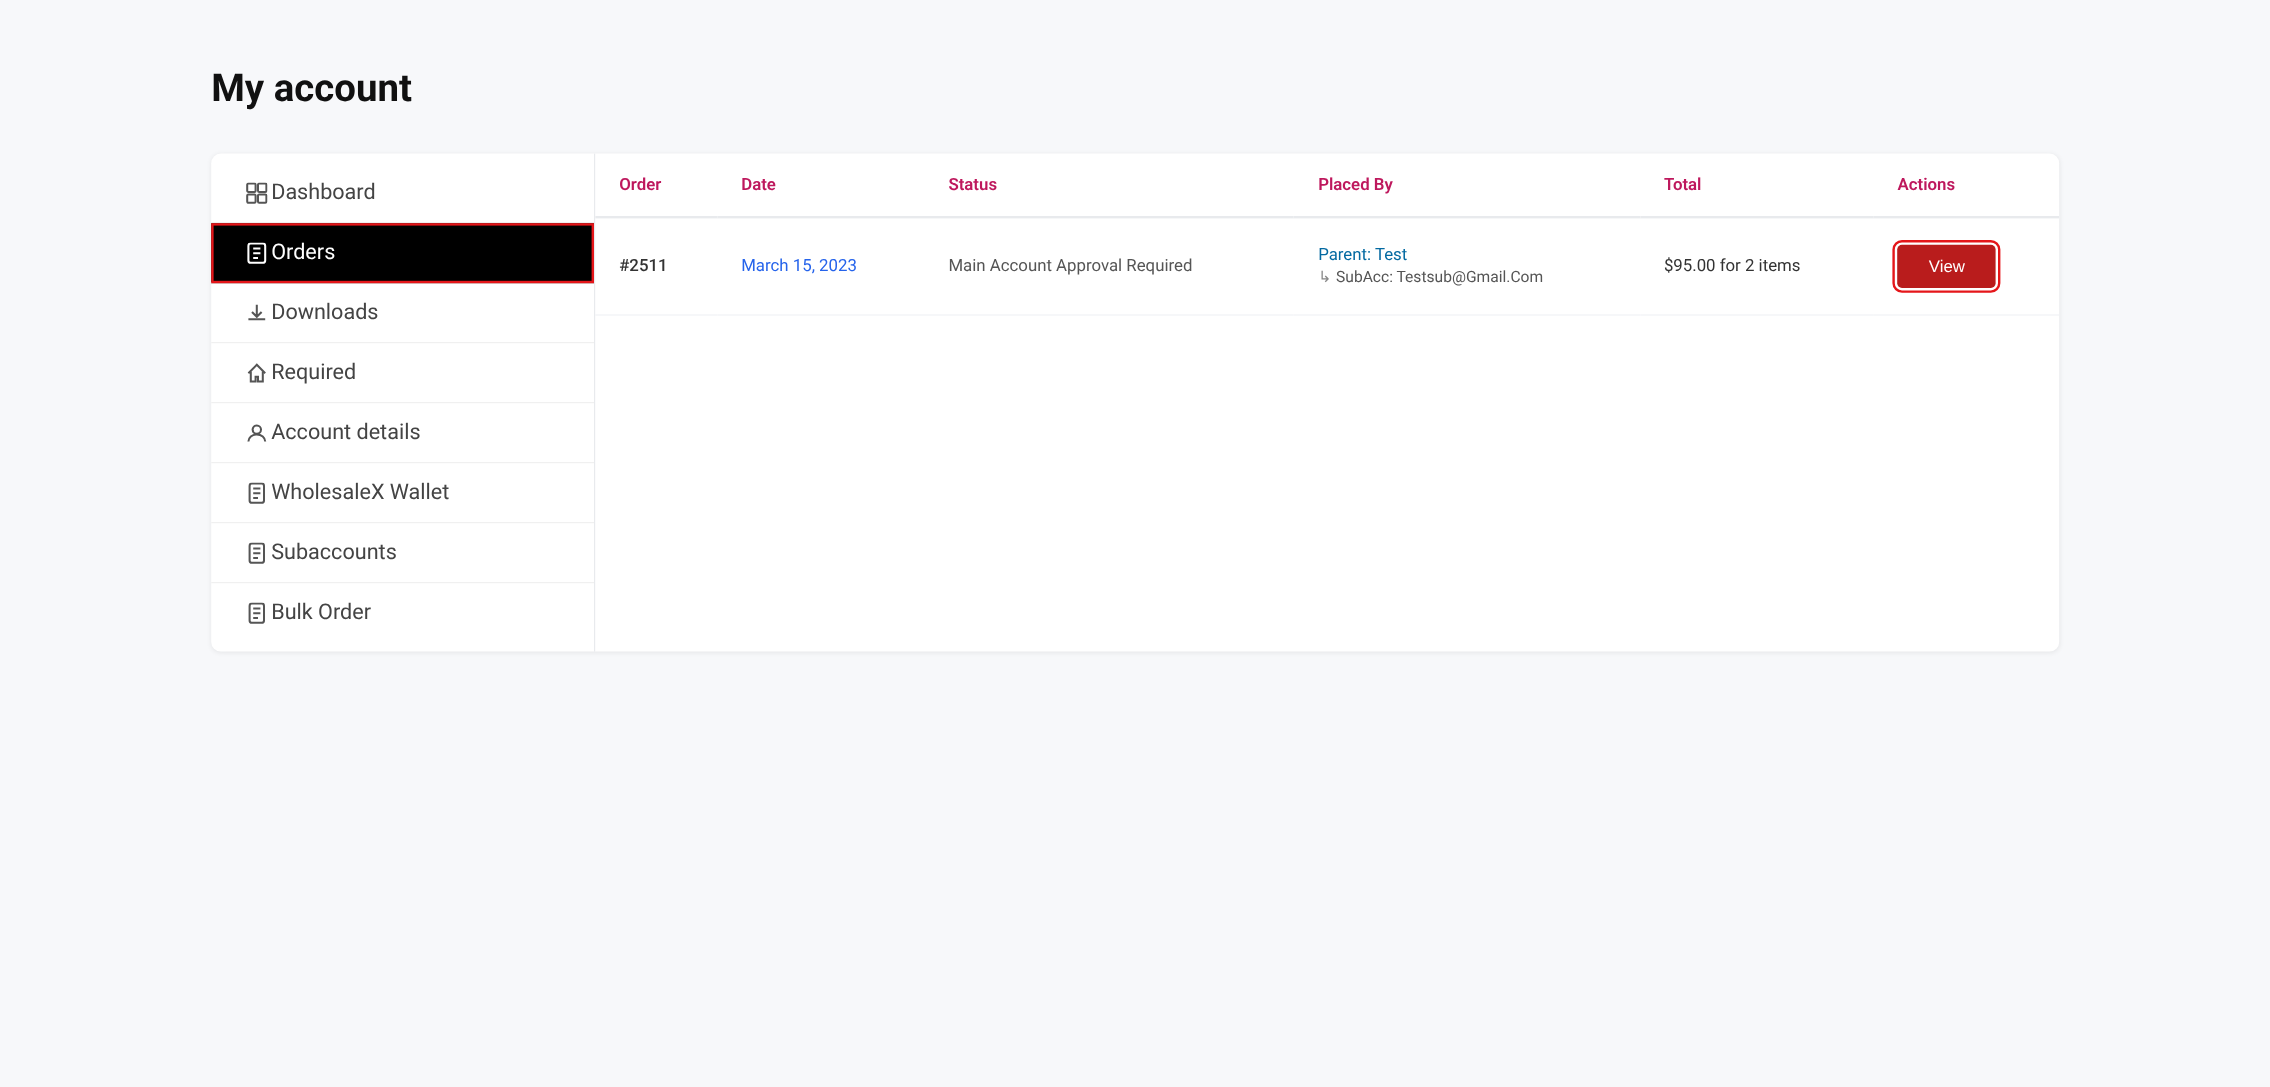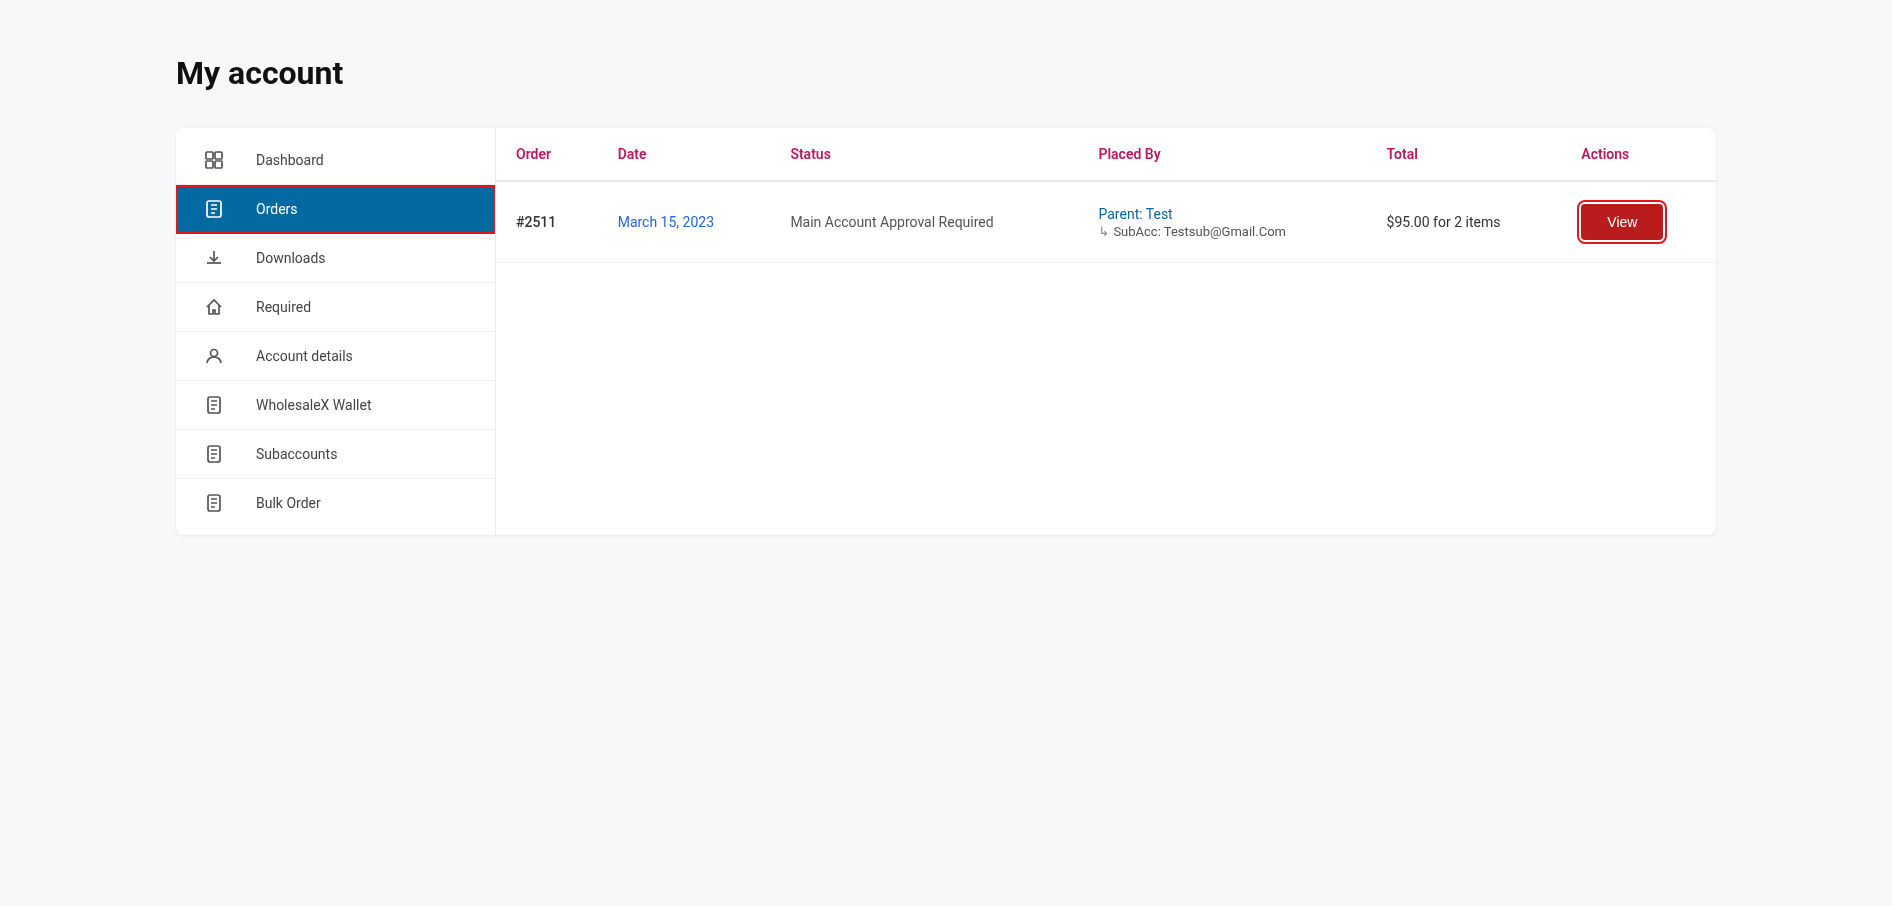--- a/index.html
+++ b/index.html
@@ -31,32 +31,32 @@
     .sidebar {
       width: 320px;
       min-width: 260px;
       border-right: 1px solid #e8eaed;
       padding: 8px 0;
       flex-shrink: 0;
     }
     .sidebar-item {
       display: flex;
       align-items: center;
-      gap: 32px;
+      gap: 2px;
       padding: 14px 28px;
       cursor: pointer;
       color: #444;
-      font-size: 14px;
+      font-size: 18px;
       border-bottom: 1px solid #f0f0f0;
       transition: background 0.15s;
       position: relative;
     }
     .sidebar-item:last-child { border-bottom: none; }
     .sidebar-item.active {
-      background: #0369a1;
+      background: #000000;
       color: #fff;
       outline: 2.5px solid #e5161a;
       outline-offset: -2px;
     }
     .sidebar-item.active .sidebar-icon { color: #fff; }
     .sidebar-icon {
       width: 20px;
       height: 20px;
       display: flex;
       align-items: center;

